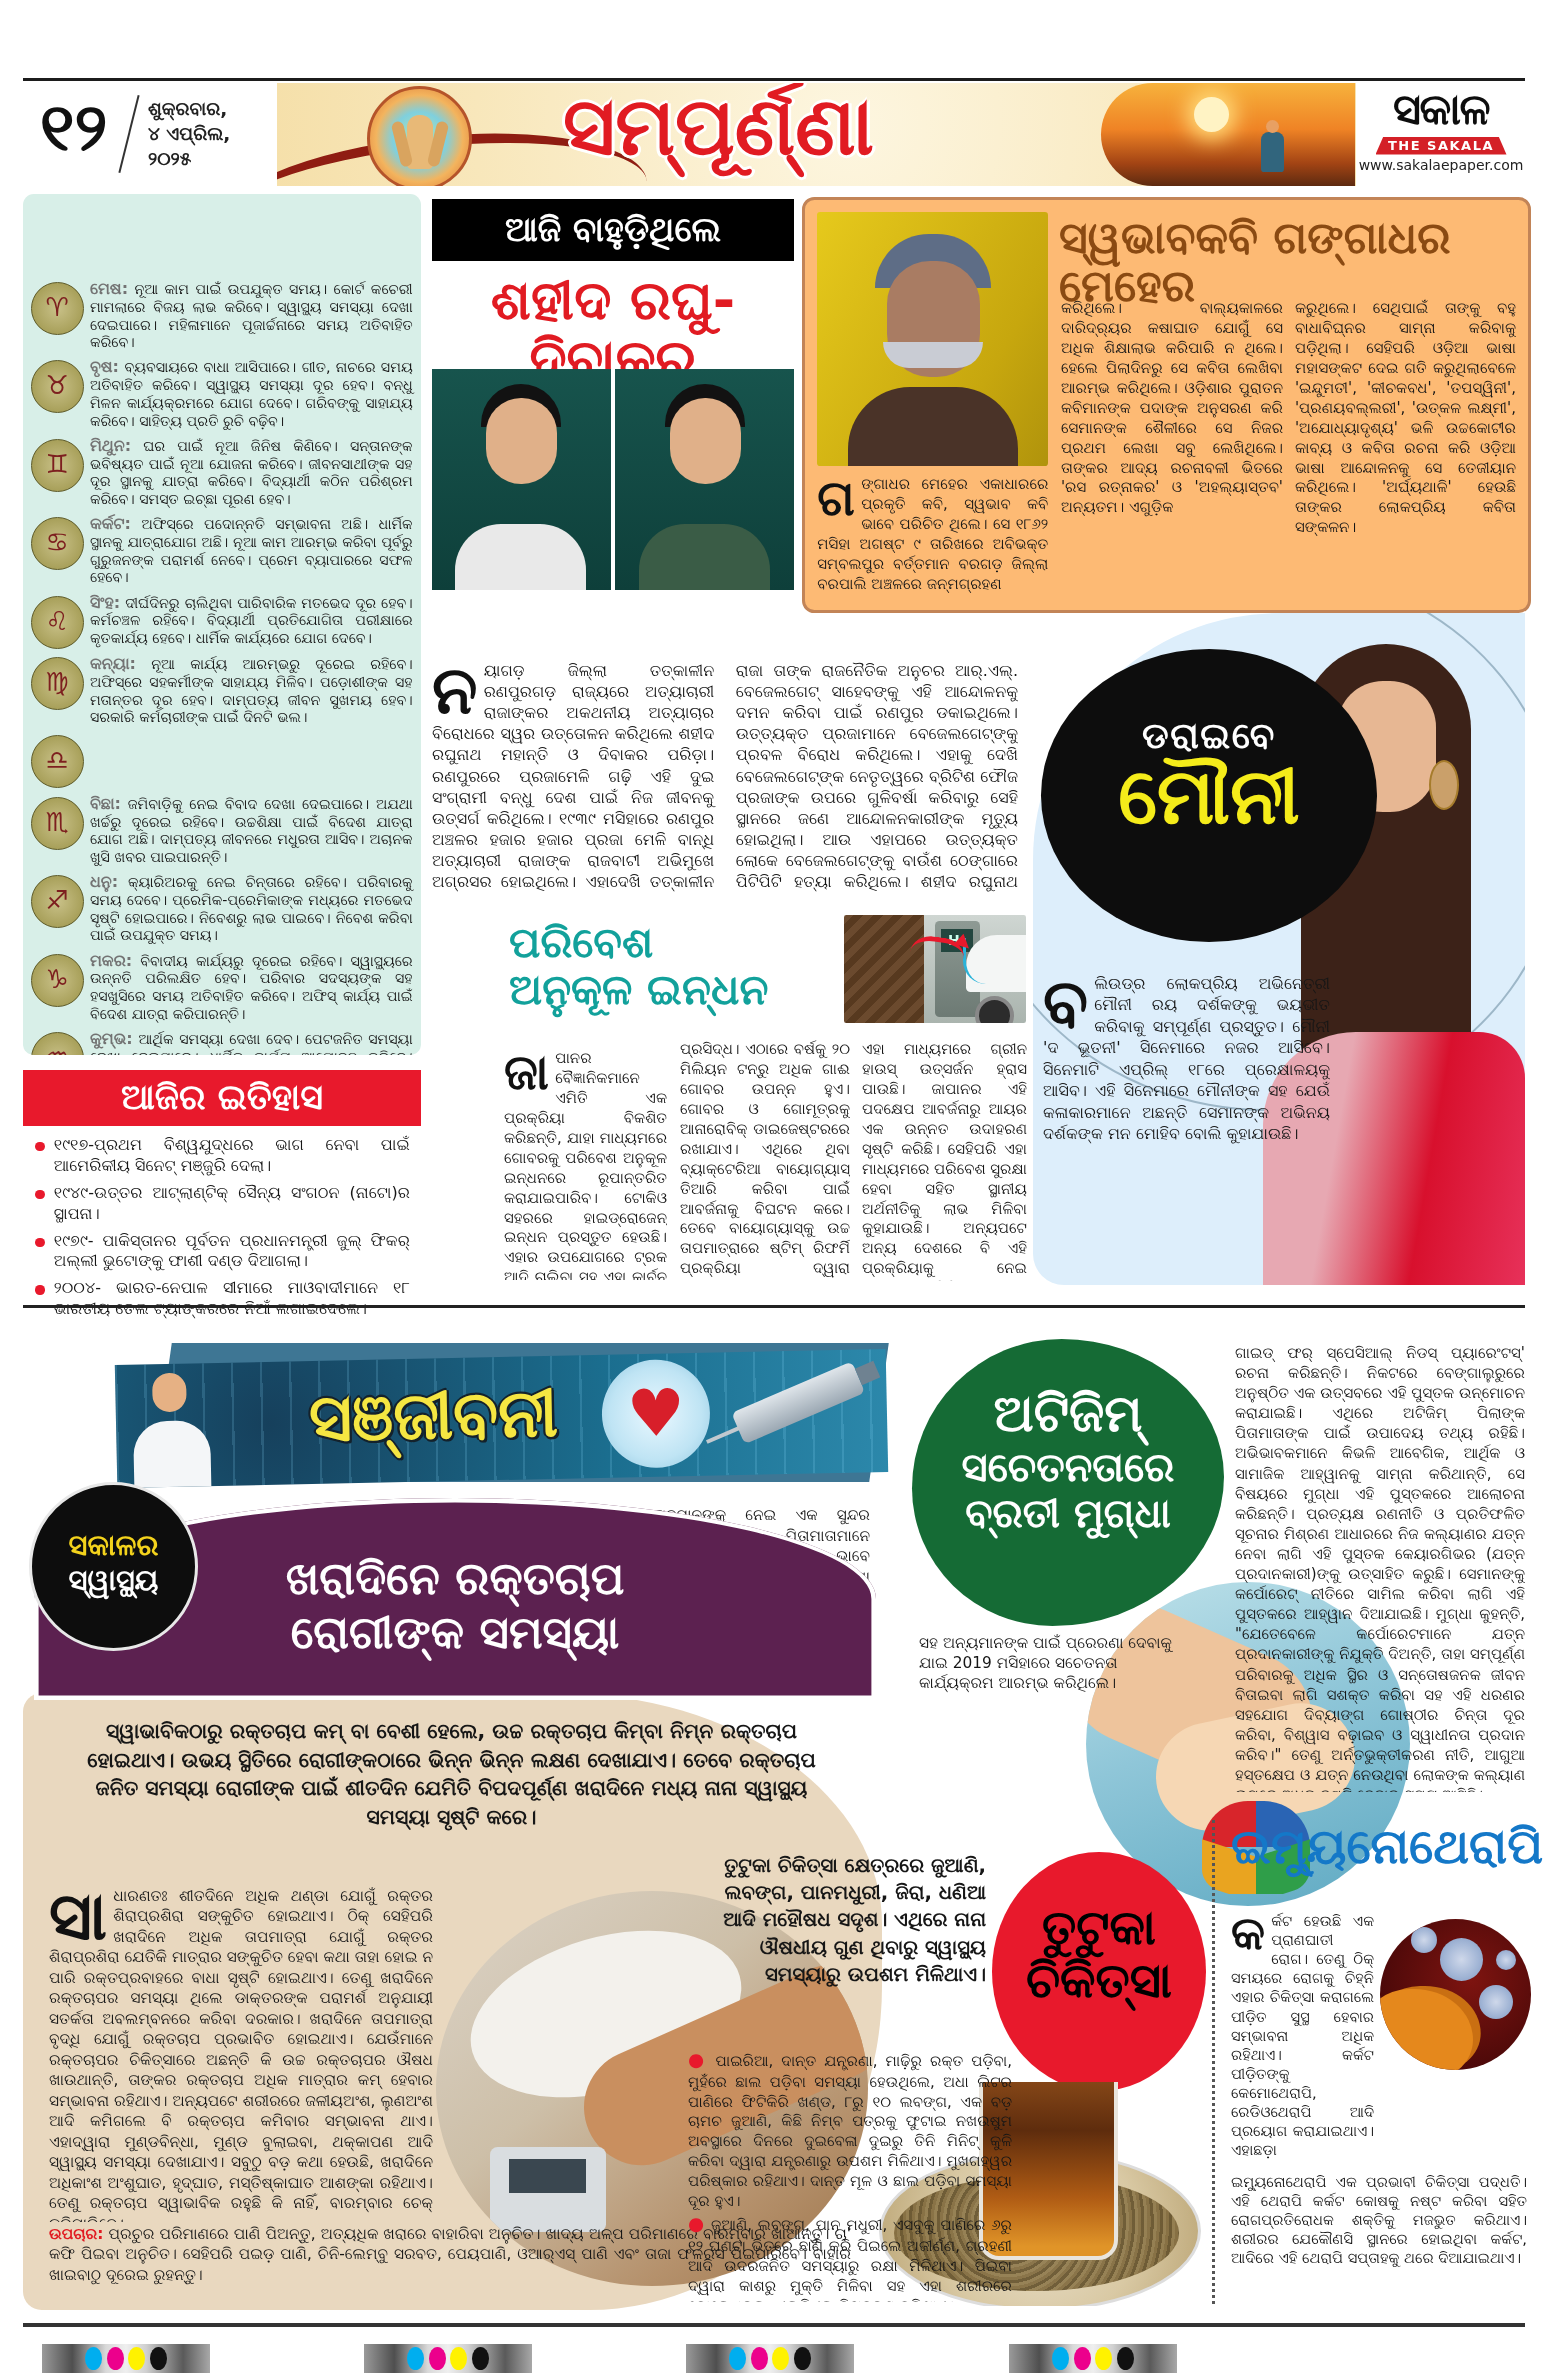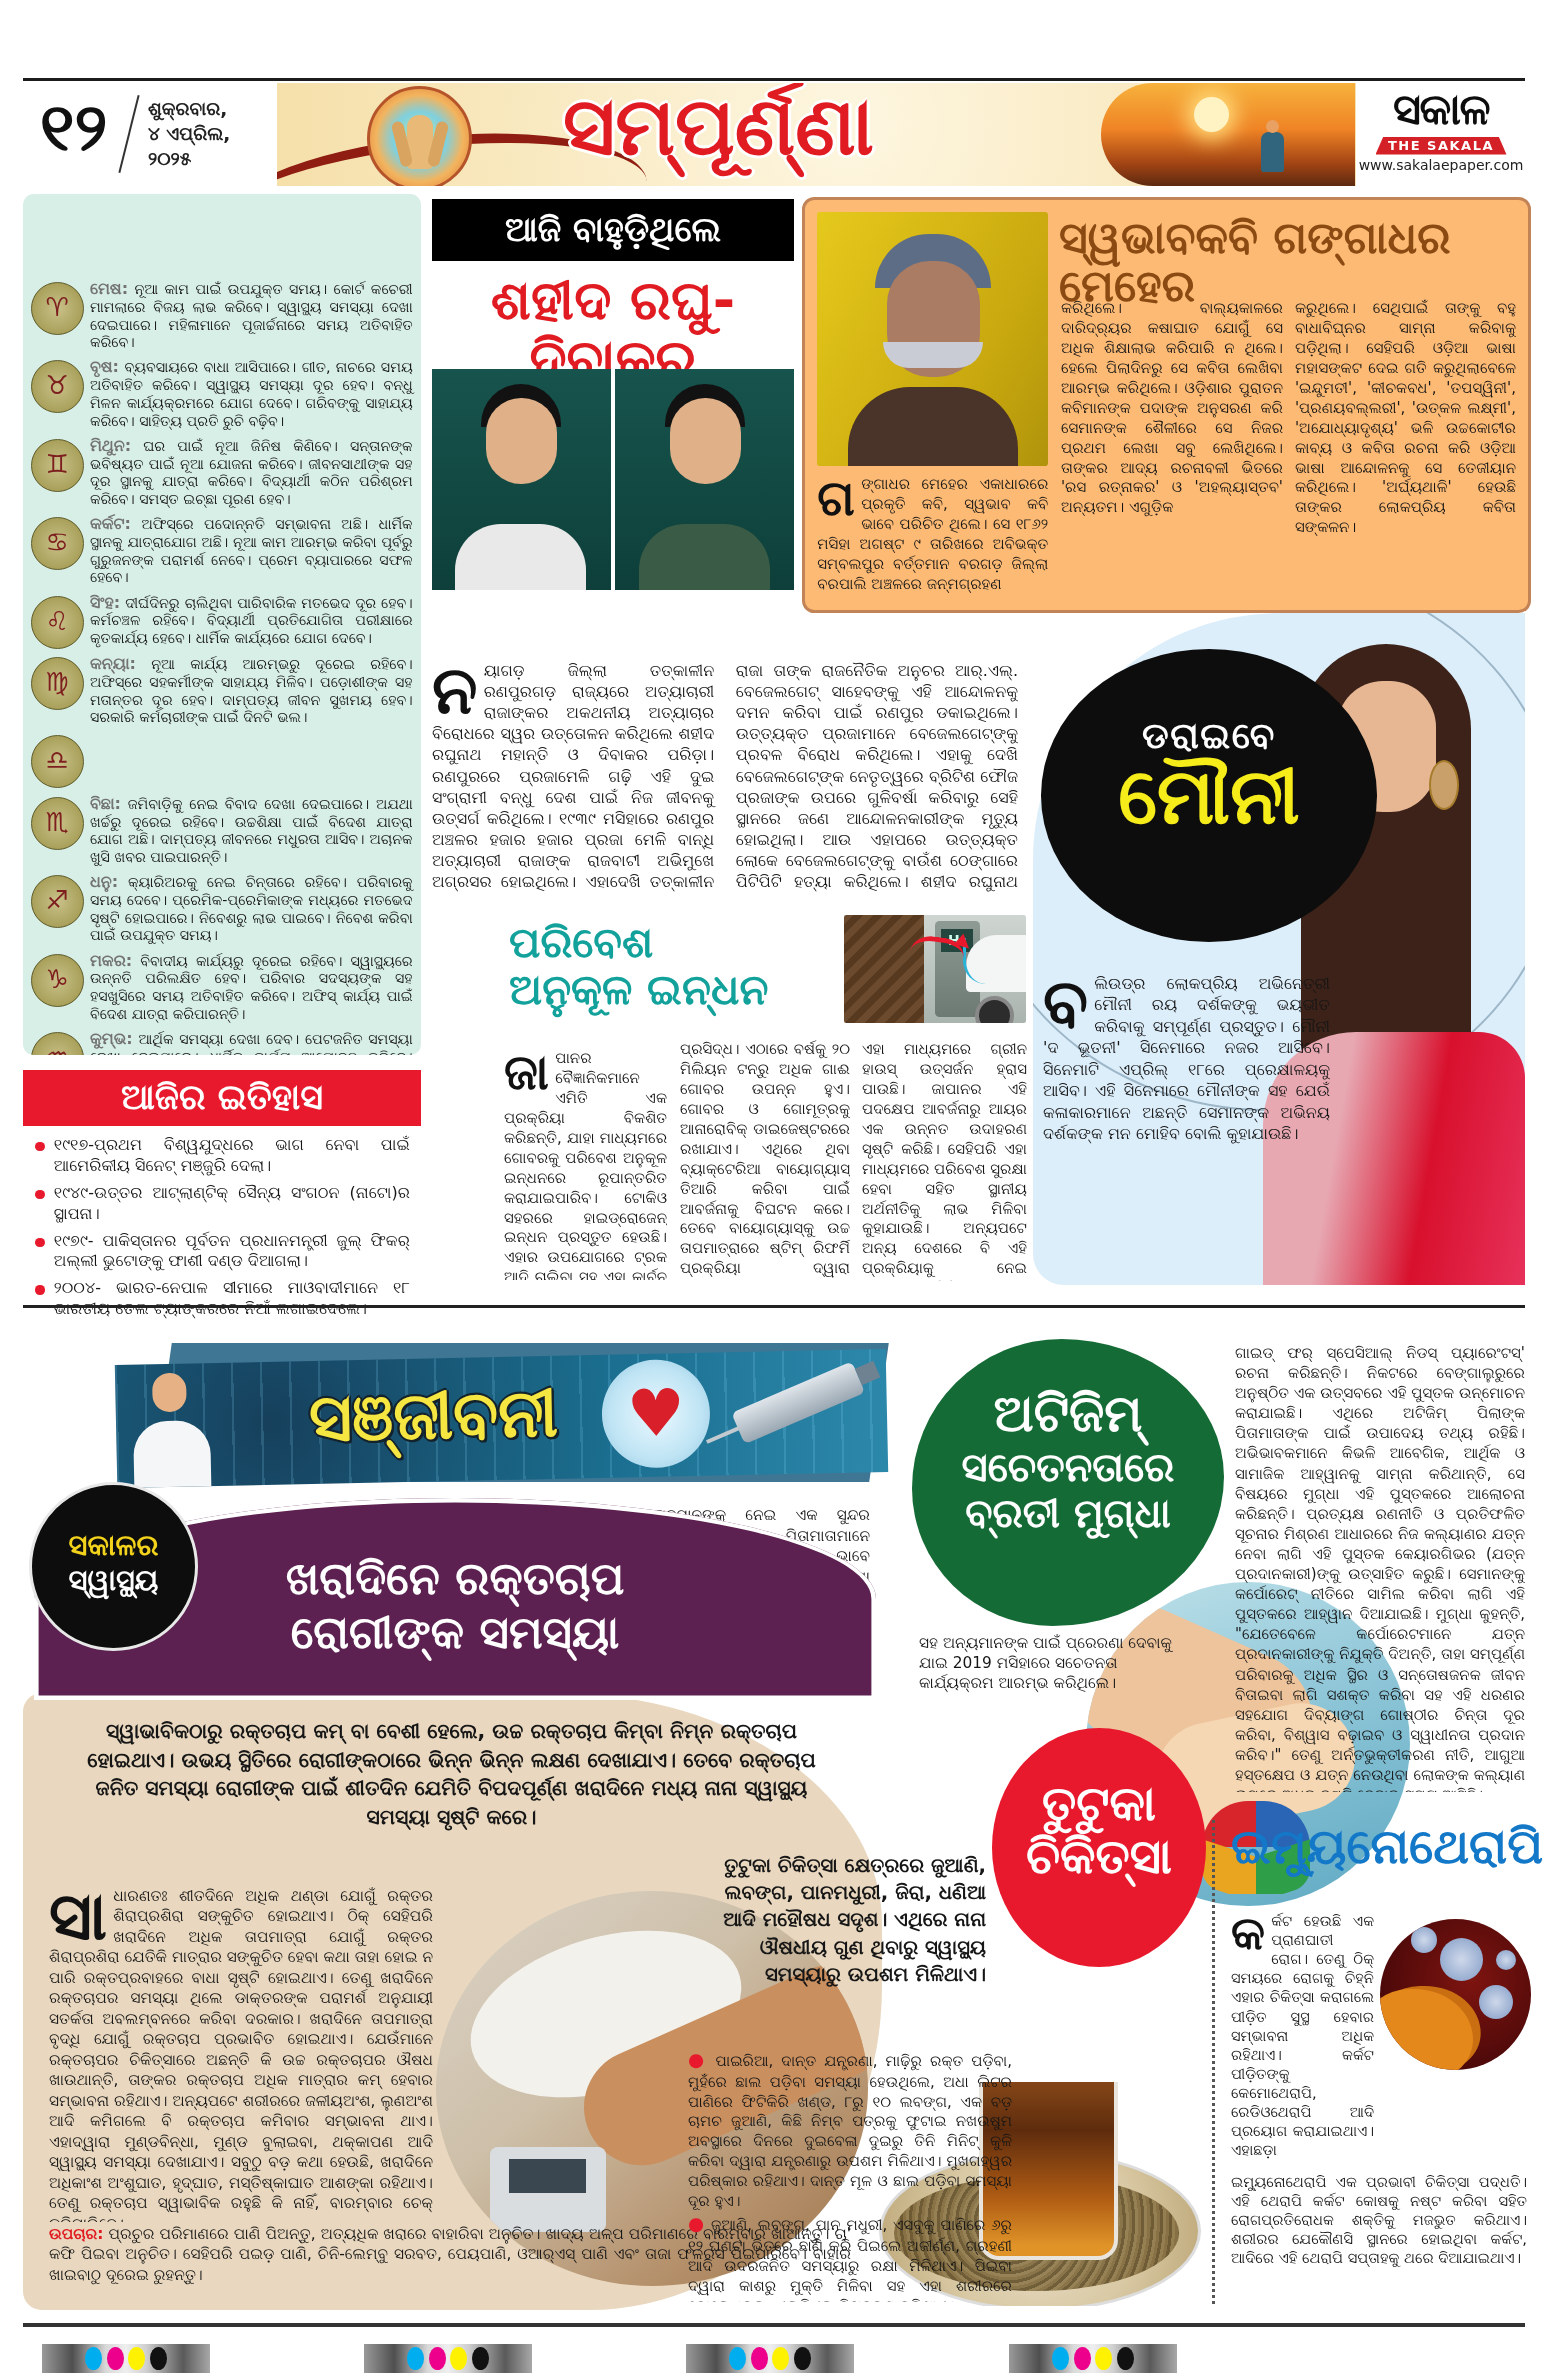--- a/index.html
+++ b/index.html
@@ -169,21 +169,21 @@
         background:linear-gradient(140deg,#dcd4c8 0%, #cdbfa8 40%, #b5916c 75%, #9c7349 100%);}
   .pillow{position:absolute;left:31px;top:46px;width:278px;height:154px;border-radius:50%;background:#f3f1ec;transform:rotate(-16deg);}
   .arm{position:absolute;right:-31px;top:116px;width:324px;height:116px;border-radius:62px;background:#c98f5f;transform:rotate(-24deg);}
   .bpdev{position:absolute;left:54px;bottom:54px;width:116px;height:85px;background:#d9dde0;border-radius:7.7px;}
   .bpscr{position:absolute;left:18.5px;top:12.3px;width:77px;height:34px;background:#3a4750;}
   .bp-body{left:49px;top:1886px;width:384px;height:336px;font-size:15.4px;line-height:1.33;text-align:justify;overflow:hidden;z-index:1;}
   .bp-treat{left:49px;top:2224px;width:802px;height:91px;font-size:15.4px;line-height:1.33;text-align:justify;overflow:hidden;z-index:1;}
   .redlbl{color:#e11b22;font-weight:bold;}
   
   .tut-intro{left:688px;top:1852px;width:298px;height:185px;font-size:19.7px;font-weight:bold;line-height:1.38;text-align:right;}
-  .tut-circle{left:992px;top:1728px;width:214px;height:239px;border-radius:50%;background:#e8192c;color:#ffffff;text-align:center;}
+  .tut-circle{left:992px;top:1852px;width:214px;height:239px;border-radius:50%;background:#e8192c;color:#000000;text-align:center;}
   .tut-l1{margin-top:49px;font-size:48px;font-weight:900;line-height:1.1;}
   .tut-l2{font-size:48px;font-weight:900;line-height:1.1;}
   .tut-b1{left:688px;top:2048px;width:324px;height:254px;font-size:15px;line-height:1.33;text-align:justify;overflow:hidden;z-index:1;}
   .bdot{color:#e8192c;font-size:18.5px;}
   .tea{left:871px;top:2082px;width:332px;height:224px;overflow:hidden;}
   .saucer{position:absolute;left:7.7px;top:69px;width:316px;height:154px;border-radius:50%;
         background:radial-gradient(circle,#e9dfca 0%, #d9c9a4 55%, #bba575 100%);border:3.1px solid #ddd;}
   .seeds{position:absolute;left:23px;top:93px;width:285px;height:116px;border-radius:50%;
         background:repeating-radial-gradient(circle at 40% 40%, #7b6437 0 3.1px, #5d4a24 3.1px 6.2px, #8a7446 6.2px 9.3px);opacity:.85;}
   .glass{position:absolute;left:108px;top:-23px;width:131px;height:193px;border-radius:9.3px 9.3px 20px 20px;

